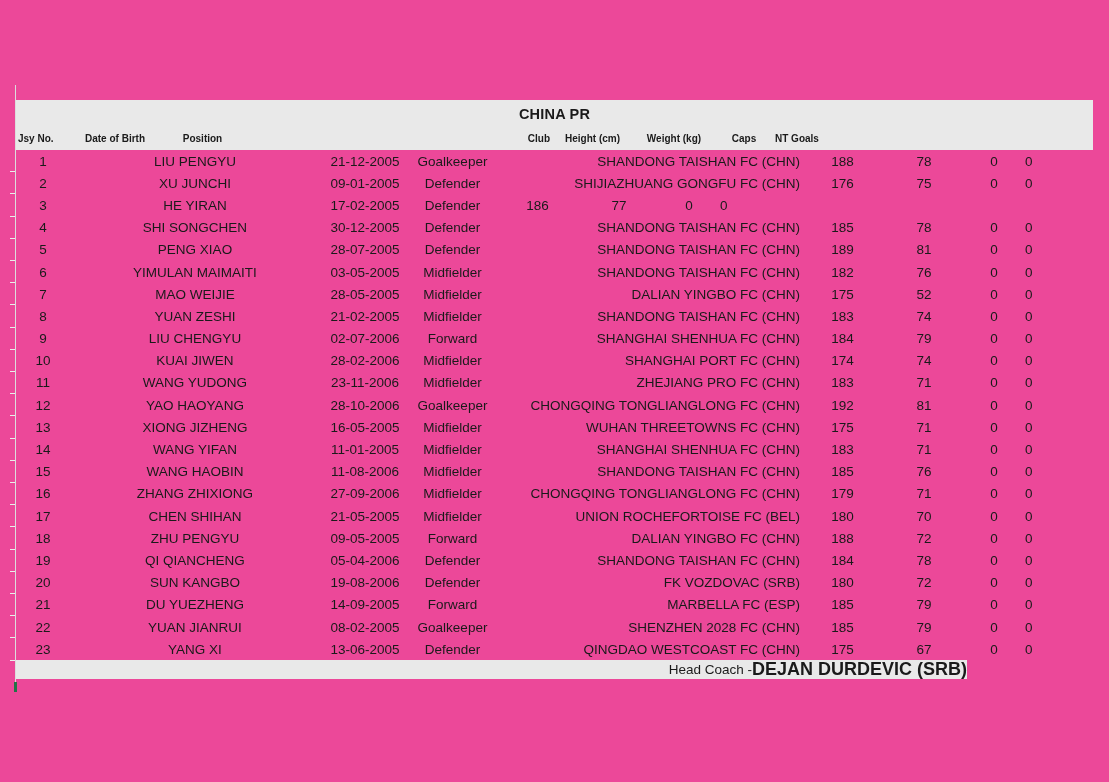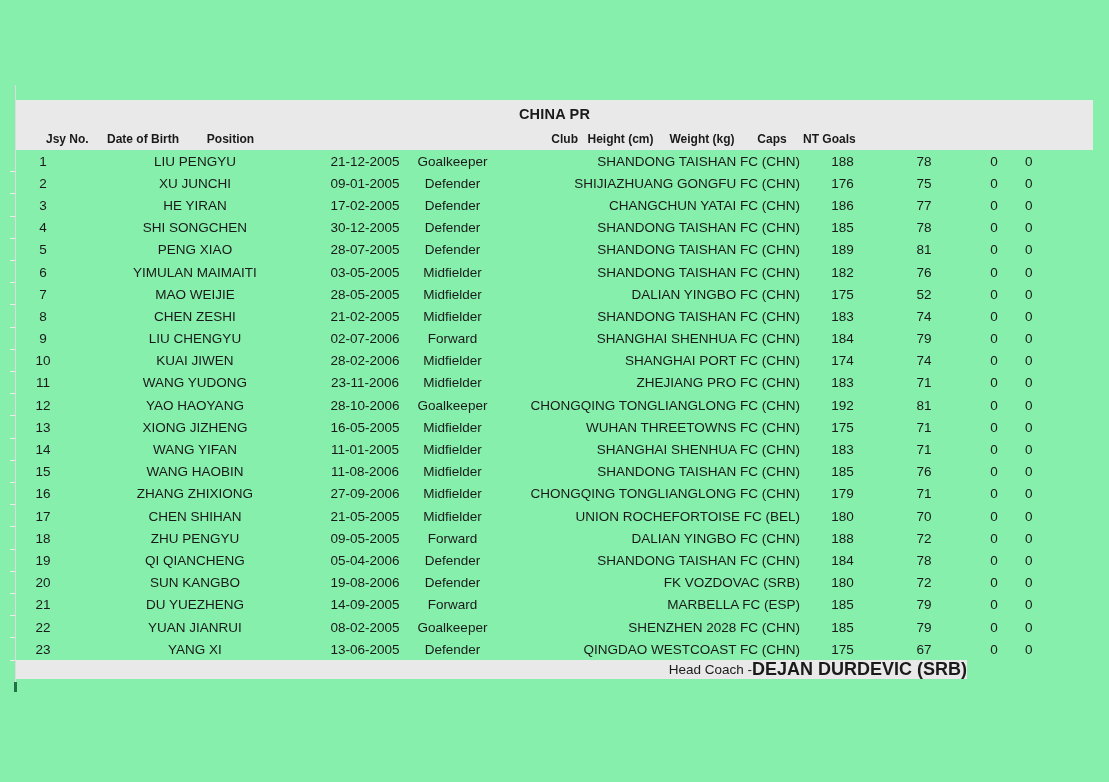--- a/index.html
+++ b/index.html
@@ -1,19 +1,19 @@
 <!DOCTYPE html>
 <html><head>
 <meta charset="utf-8">
 <style>
   html,body{margin:0;padding:0;}
   .page{
     position:relative;
     width:1109px;height:782px;
-    background:#86efac;
+    background:#ec4899;
     font-family:"Liberation Sans","DejaVu Sans",sans-serif;
     color:#1a1a1a;
     overflow:hidden;
   }
   
   .vline{
     position:absolute;left:15px;top:85px;width:1px;height:597px;
     background:#dcdcdc;
   }
   .gutter-ticks{
@@ -24,21 +24,21 @@
   .table-wrap{
     position:absolute;left:16px;top:100px;width:1077px;
   }
   .band{background:#e9e9e9;}
   .title-row{
     height:27px;display:flex;align-items:center;justify-content:center;
     font-weight:bold;font-size:14.5px;letter-spacing:0.2px;
   }
   .header-row{
     height:23px;display:flex;align-items:center;
-    font-weight:bold;font-size:12px;padding-left:28px;
+    font-weight:bold;font-size:10px;
   }
   .data-row{
     height:22.2px;display:flex;align-items:center;
     font-size:13.5px;
   }
   .cell{white-space:nowrap;overflow:visible;}
   .c-jsy  {width:54px;text-align:center;}
   .c-name {width:250px;text-align:center;}
   .c-dob  {width:90px;text-align:center;}
   .c-pos  {width:85px;text-align:center;}
@@ -105,21 +105,20 @@
     <div class="cell c-w">75</div>
     <div class="cell c-caps">0</div>
     <div class="cell c-nt">0</div>
   </div>
 
   <div class="data-row">
     <div class="cell c-jsy">3</div>
     <div class="cell c-name">HE YIRAN</div>
     <div class="cell c-dob">17-02-2005</div>
     <div class="cell c-pos">Defender</div>
-    <div class="cell c-club">CHANGCHUN YATAI FC (CHN)</div>
     <div class="cell c-h">186</div>
     <div class="cell c-w">77</div>
     <div class="cell c-caps">0</div>
     <div class="cell c-nt">0</div>
   </div>
 
   <div class="data-row">
     <div class="cell c-jsy">4</div>
     <div class="cell c-name">SHI SONGCHEN</div>
     <div class="cell c-dob">30-12-2005</div>
@@ -162,21 +161,21 @@
     <div class="cell c-pos">Midfielder</div>
     <div class="cell c-club">DALIAN YINGBO FC (CHN)</div>
     <div class="cell c-h">175</div>
     <div class="cell c-w">52</div>
     <div class="cell c-caps">0</div>
     <div class="cell c-nt">0</div>
   </div>
 
   <div class="data-row">
     <div class="cell c-jsy">8</div>
-    <div class="cell c-name">CHEN ZESHI</div>
+    <div class="cell c-name">YUAN ZESHI</div>
     <div class="cell c-dob">21-02-2005</div>
     <div class="cell c-pos">Midfielder</div>
     <div class="cell c-club">SHANDONG TAISHAN FC (CHN)</div>
     <div class="cell c-h">183</div>
     <div class="cell c-w">74</div>
     <div class="cell c-caps">0</div>
     <div class="cell c-nt">0</div>
   </div>
 
   <div class="data-row">

